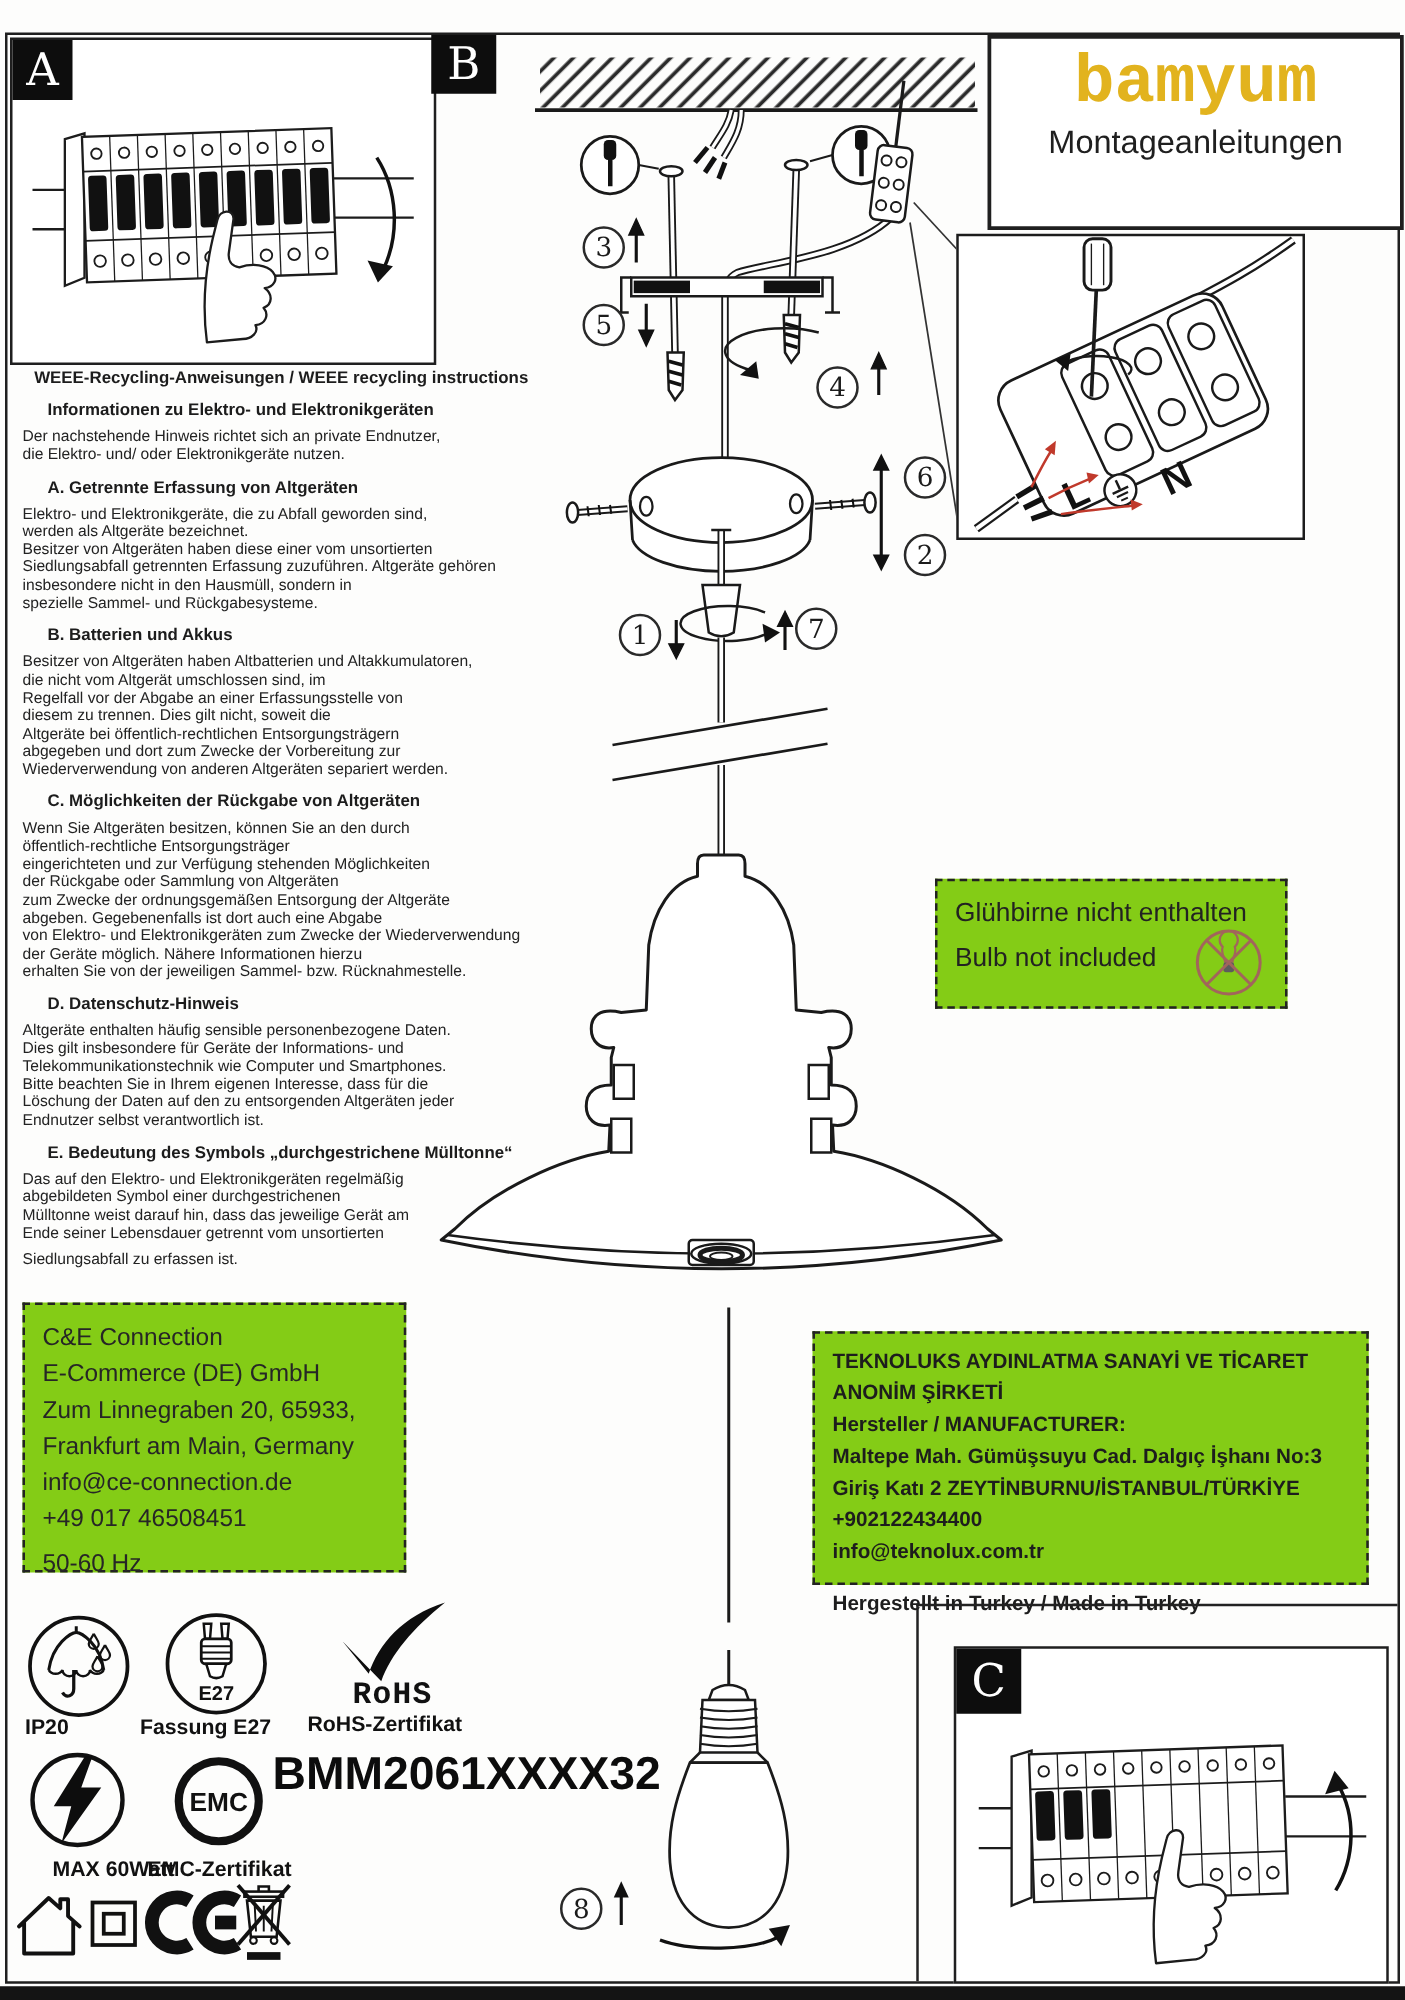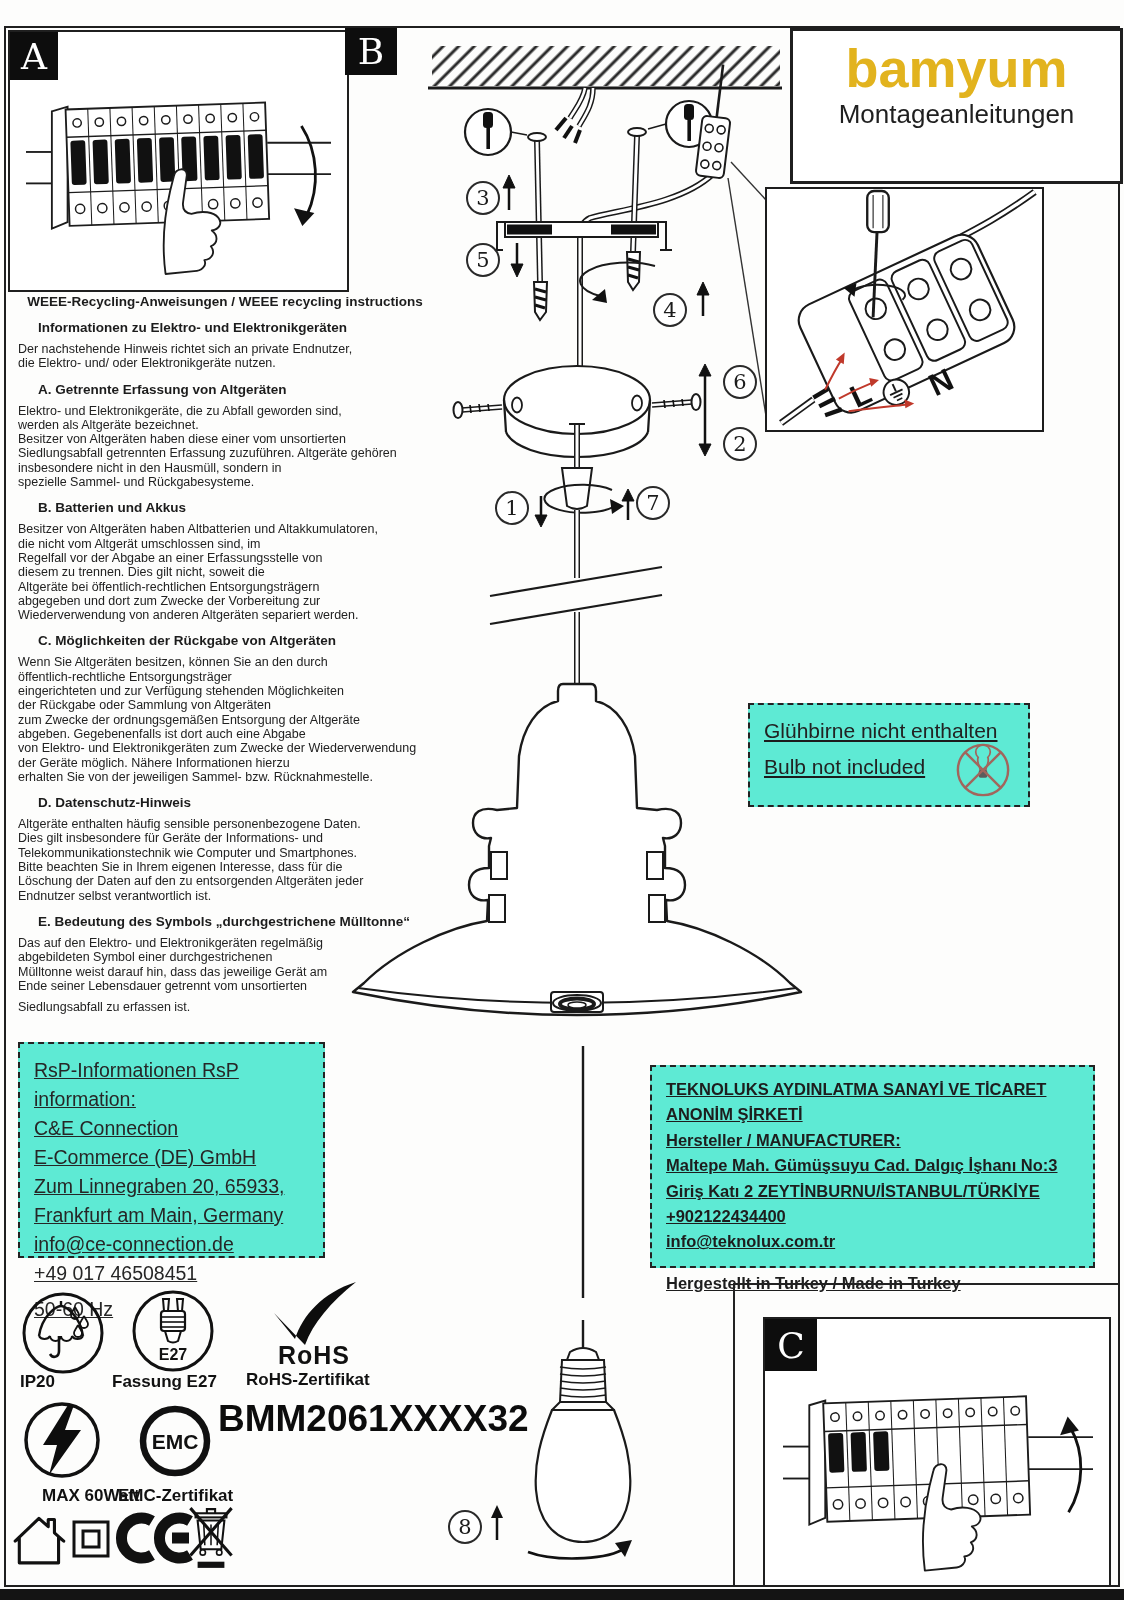--- a/index.html
+++ b/index.html
@@ -7,43 +7,43 @@
        font-family:"Liberation Sans",sans-serif;color:#1c1c1c;overflow:hidden;}
   .abs{position:absolute;}
   
   .page-border{left:4px;top:26px;width:1112px;height:1557px;border:2px solid #1f1f1f;}
   .bottom-bar{left:0;top:1589px;width:1124px;height:11px;background:#141414;}
   .panel{border:2px solid #1f1f1f;background:#fff;}
   .panel-label{background:#0d0d0d;color:#fff;display:flex;align-items:center;justify-content:center;
        font-size:36px;font-family:"DejaVu Serif",serif;font-weight:400;}
   
   .logo-box{left:790px;top:28px;width:327px;height:150px;border:3px solid #1f1f1f;background:#fff;text-align:center;}
-  .brand{margin-top:6px;font-size:54px;font-weight:bold;letter-spacing:0px;color:#e2b31e;font-family:Liberation Sans, sans-serif;}
+  .brand{margin-top:6px;font-size:54px;font-weight:bold;letter-spacing:0px;color:#e2b31e;font-family:Liberation Mono, monospace;}
   .brand-sub{font-size:26px;line-height:31px;color:#1f1f1f;}
   
   .weee{left:18px;top:294px;width:414px;}
   .w-title{font-size:13.5px;font-weight:bold;margin:0 0 4px 0;text-align:center;}
   .w-head{font-size:13.5px;font-weight:bold;margin:11px 0 0 0;padding-left:20px;}
   .w-body{font-size:12.5px;line-height:14.3px;margin:7px 0 0 0;white-space:pre-line;color:#222;}
   
-  .dashed{border:2px dashed #222;background:#5eead4;text-decoration:underline;}
+  .dashed{border:2px dashed #222;background:#84cc16;}
   .bulb-box{left:748px;top:703px;width:282px;height:104px;padding:8px 0 0 14px;box-sizing:border-box;}
   .bulb-box .line{font-size:21px;line-height:36px;color:#222;}
   .rsp-box{left:18px;top:1042px;width:307px;height:216px;padding:12px 0 0 14px;box-sizing:border-box;
            font-size:19.5px;line-height:29px;color:#262626;}
   .mfr-box{left:650px;top:1065px;width:445px;height:203px;padding:10px 14px 0 14px;box-sizing:border-box;
            font-size:16.5px;font-weight:bold;line-height:25.4px;color:#1d1d1d;}
   .mfr-origin{margin-top:16px;}
   
   .step{width:34px;height:34px;border:2px solid #2a2a2a;border-radius:50%;background:#fff;
         display:flex;align-items:center;justify-content:center;
         font-family:"DejaVu Serif",serif;font-size:21px;color:#1c1c1c;box-sizing:border-box;}
   
   .badge-label{font-size:17px;font-weight:bold;text-align:left;color:#111;}
-  .rohs-word{font-size:25px;font-weight:bold;text-align:center;letter-spacing:1px;color:#111;}
+  .rohs-word{font-size:25px;font-weight:bold;text-align:center;letter-spacing:1px;color:#111;font-family:Liberation Mono, monospace;}
   .product-code{font-size:37px;font-weight:bold;color:#0c0c0c;letter-spacing:0px;}
   svg{display:block;overflow:visible;}
   .thin-line{background:#222;}
 </style>
 </head>
 <body>
 
 <div class="abs page-border"></div>
 <div class="abs bottom-bar"></div>
 
@@ -407,21 +407,20 @@
   <svg class="abs" style="right:16px;top:36px;" width="58" height="58" viewBox="-30 -30 60 60">
     <circle cx="0" cy="0" r="26" fill="none" stroke="#a2655c" stroke-width="2.5"></circle>
     <path d="M-5,-13 A7.5,7.5 0 1 1 5,-13 C7,-8 3,-4 3,0 L-3,0 C-3,-4 -7,-8 -5,-13 Z" fill="none" stroke="#a2655c" stroke-width="1.8"></path>
     <rect x="-4.5" y="0" width="9" height="8" rx="2" fill="#5c5c5c"></rect>
     <line x1="-18" y1="-18" x2="18" y2="18" stroke="#a2655c" stroke-width="2.5"></line>
     <line x1="18" y1="-18" x2="-18" y2="18" stroke="#a2655c" stroke-width="2.5"></line>
   </svg>
 </div>
 
 <div class="abs dashed rsp-box">
-  <div>RsP-Informationen RsP information:</div>
   <div>C&amp;E Connection</div>
   <div>E-Commerce (DE) GmbH</div>
   <div>Zum Linnegraben 20, 65933,</div>
   <div>Frankfurt am Main, Germany</div>
   <div>info@ce-connection.de</div>
   <div>+49 017 46508451</div>
   <div style="margin-top:7px;">50-60 Hz</div>
 </div>
 
 <div class="abs dashed mfr-box">

